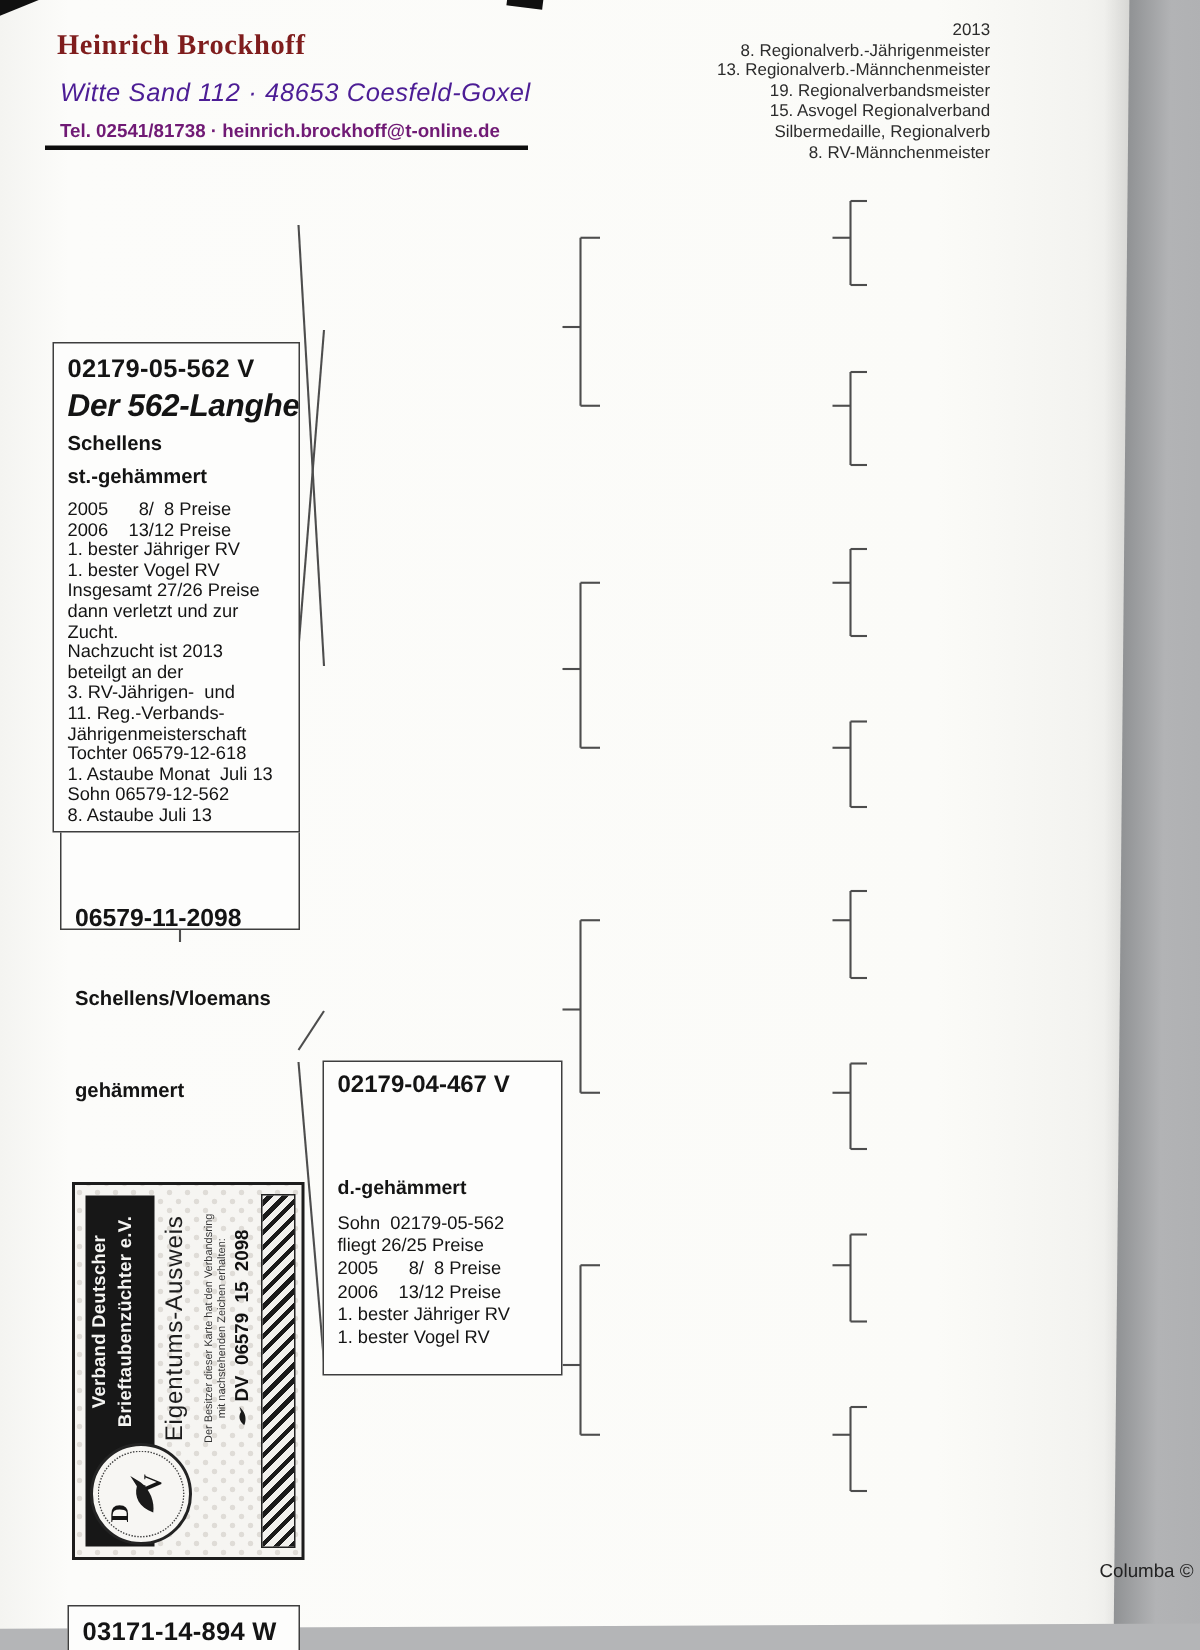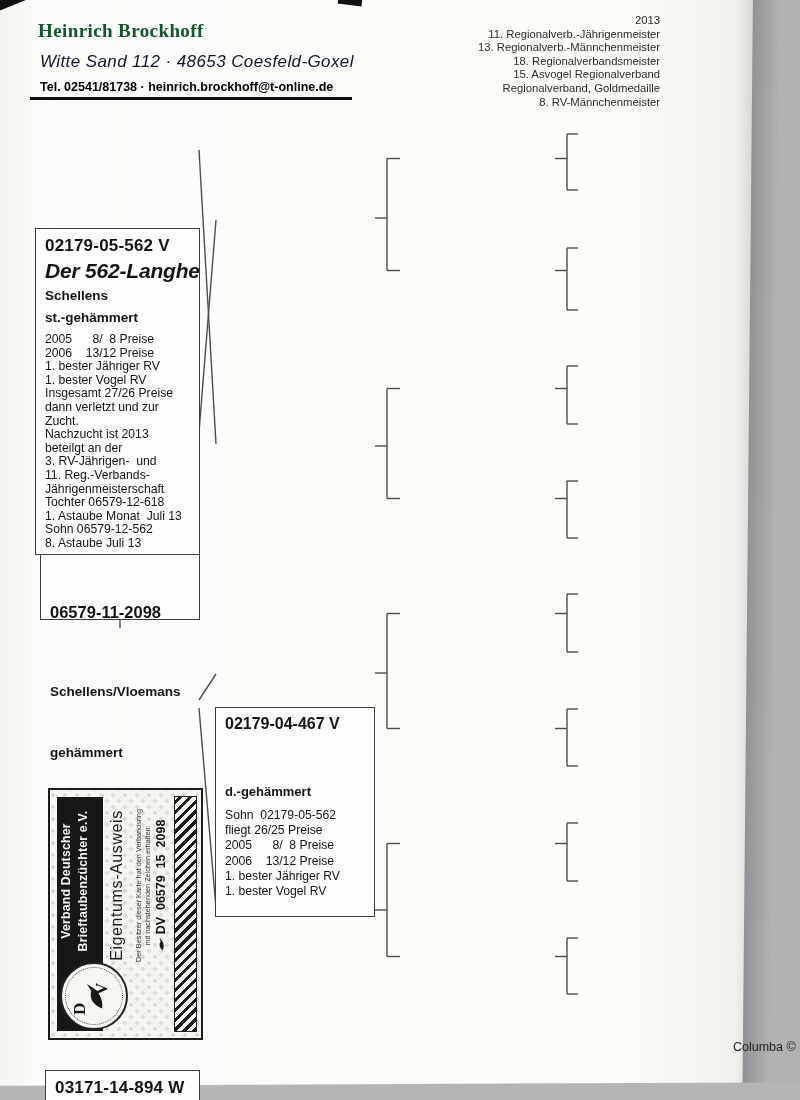--- a/index.html
+++ b/index.html
@@ -14,45 +14,45 @@
          background:linear-gradient(90deg,#909294,#b2b3b5 40%,#aeafb1);
          transform:rotate(.55deg);transform-origin:top left;}
   #scan-bottom{position:absolute;left:-6px;top:1084px;width:820px;height:30px;
          background:#b4b5b7;transform:rotate(-.25deg);}
   .artifact{position:absolute;background:#101010;}
   #art1{left:-10px;top:-4px;width:40px;height:10px;transform:rotate(-22deg);}
   #art2{left:338px;top:-3px;width:24px;height:8px;transform:rotate(7deg);}
 
   
   .owner-name{position:absolute;left:38px;top:20px;font-family:"Liberation Serif",serif;
-       font-weight:bold;font-size:19px;letter-spacing:.4px;color:#14532d;}
+       font-weight:bold;font-size:19px;letter-spacing:.4px;color:#7f1d1d;}
   .owner-address{position:absolute;left:40px;top:52px;font-style:italic;font-size:17px;
-       letter-spacing:.4px;color:#0f172a;}
-  .owner-contact{position:absolute;left:40px;top:80px;font-weight:bold;font-size:12.5px;color:#000000;}
+       letter-spacing:.4px;color:#4c1d95;}
+  .owner-contact{position:absolute;left:40px;top:80px;font-weight:bold;font-size:12.5px;color:#701a75;}
   #header-rule{position:absolute;left:30px;top:97px;width:322px;height:3px;background:#0d0d0d;}
   #achievements{position:absolute;left:478px;top:14px;font-size:11.3px;line-height:13.6px;color:#2c2c2c;text-align:right;}
 
   
   .pbox{position:absolute;background:#fdfdfc;border:1.5px solid #3e3e3e;box-sizing:border-box;
         padding:7px 6px 4px 9px;overflow:hidden;white-space:pre;}
   .pbox .ring{font-weight:bold;}
   .pbox .name{font-weight:bold;font-style:italic;}
   .pbox .strain,.pbox .color{font-weight:bold;}
   .big .ring{font-size:17px;letter-spacing:.2px;}
   .big .name{font-size:21px;margin-top:3px;letter-spacing:-.2px;}
   .big .strain{font-size:13.5px;margin-top:5px;}
   .big .color{font-size:13.5px;margin-top:7px;}
   .big .notes{margin-top:8px;font-size:12.2px;line-height:13.6px;}
   .g2 .ring{font-size:16px;}
   .g2 .color{font-size:13px;margin-top:7px;}
   .g2 .notes{margin-top:9px;font-size:12.2px;line-height:15.2px;}
 
   .subject{left:40px;top:505px;width:160px;height:115px;overflow:visible;}
   .subject .ring{font-size:16.5px;margin-top:4px;}
-  .subject .strain{font-size:13.5px;font-weight:bold;margin-top:26px;}
+  .subject .strain{font-size:13.5px;font-weight:bold;}
   .subject .color{font-size:13.5px;font-weight:bold;margin-top:10px;}
   .slabel{position:absolute;top:-9px;left:8px;background:#fcfcfa;padding:0 5px;
           font-size:12.3px;font-weight:normal;color:#222;white-space:nowrap;}
 
   #wires{position:absolute;left:0;top:0;z-index:1;}
   #boxes div{position:relative;}
   .lyr{position:absolute;left:0;top:0;width:800px;height:1100px;z-index:2;}
 
   
   #card-outer{position:absolute;left:48px;top:788px;width:155px;height:252px;z-index:2;}
@@ -151,25 +151,25 @@
     </svg>
 
   <div class="lyr">
     <div class="owner-name">Heinrich Brockhoff</div>
     <div class="owner-address">Witte Sand 112   ·   48653 Coesfeld-Goxel</div>
     <div class="owner-contact">Tel. 02541/81738  ·  heinrich.brockhoff@t-online.de</div>
     <div id="header-rule"></div>
 
     <div id="achievements">
       <div>2013</div>
-    <div>11. Regionalverb.-Jährigenmeister</div>
+    <div>8. Regionalverb.-Jährigenmeister</div>
         <div>13. Regionalverb.-Männchenmeister</div>
-        <div>18. Regionalverbandsmeister</div>
+        <div>19. Regionalverbandsmeister</div>
         <div>15. Asvogel Regionalverband</div>
-        <div>Regionalverband, Goldmedaille</div>
+        <div>Silbermedaille, Regionalverb</div>
         <div>8. RV-Männchenmeister</div>
       </div>
 
     <div id="boxes">
       <div class="pbox subject">
         <div class="slabel">Stammbaum von Taube:</div>
         <div class="ring">06579-11-2098</div>
         <div class="strain">Schellens/Vloemans</div>
         <div class="color">gehämmert</div>
       </div>

